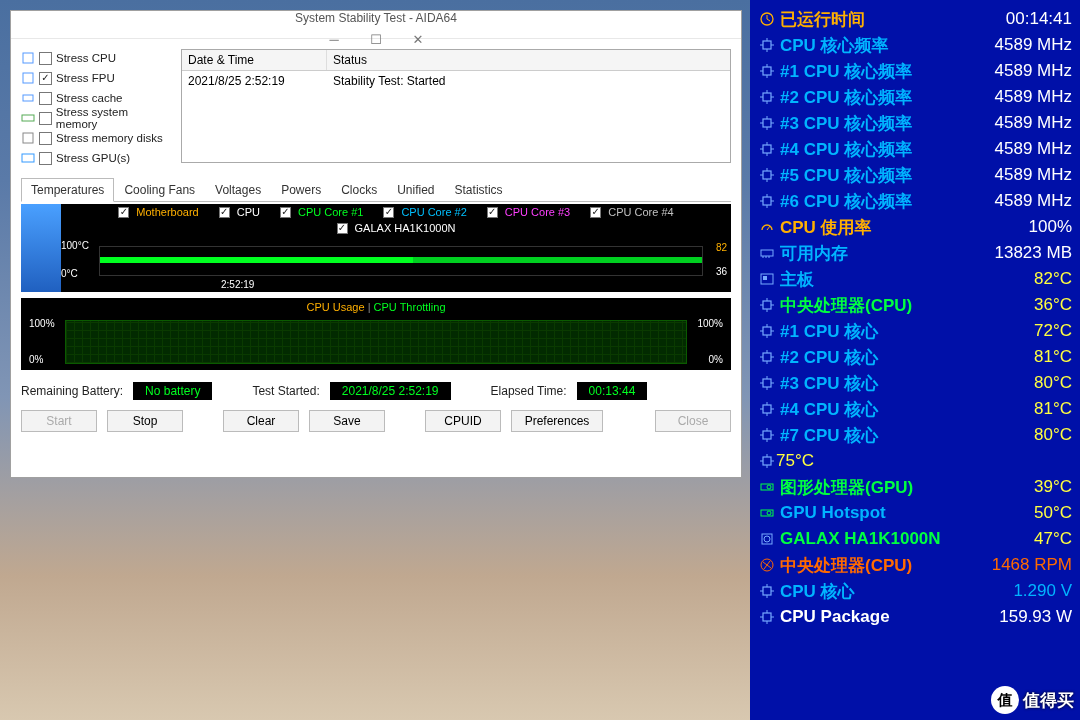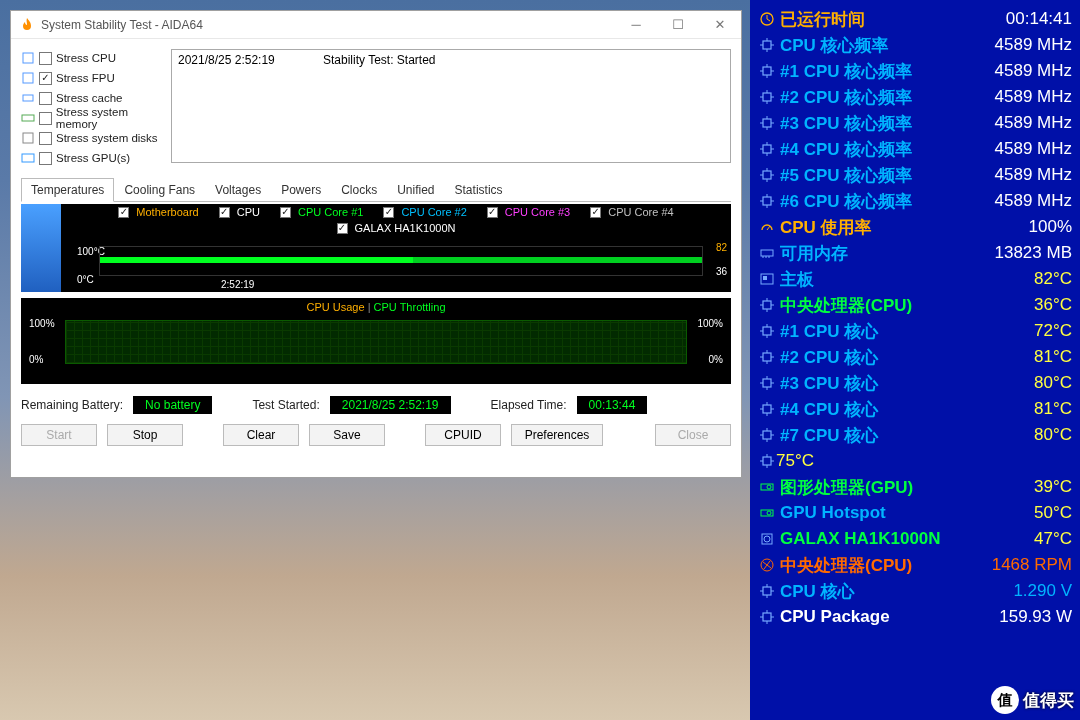--- a/index.html
+++ b/index.html
@@ -17,28 +17,28 @@
 .osd-icon { width: 18px; display:flex; align-items:center; justify-content:center; }
 .osd-icon svg { width:14px; height:14px; }
 .osd-label { flex: 1; font-size: 17px; font-weight: bold; padding-left: 4px; white-space: nowrap; }
 .osd-value { font-size: 17px; font-weight: normal; text-align: right; white-space: nowrap; }
 
 
 .window {
   position: absolute; left: 10px; top: 10px; width: 732px; height: 468px;
   background: #fff; border: 1px solid #a0a0a0;
 }
-.titlebar { height: 28px; background: #fff; border-bottom: 1px solid #e8e8e8; display:flex; align-items:center; }
+.titlebar { height: 28px; background: #fff; border-bottom: 1px solid #e8e8e8; display:flex; align-items:center;flex-direction:column; }
 .title-icon { width:16px; height:16px; margin:0 6px 0 8px; }
 .title-text { flex:1; font-size: 12px; color:#555; }
 .win-btns { display:flex; }
 .win-btn { width:42px; height:28px; display:flex; align-items:center; justify-content:center; color:#777; font-size:13px; }
 
 .client { padding: 10px 10px 6px 10px; }
-.top-area { display:flex; }
+.top-area { display:flex; gap:10px; }
 .stress-col { width: 150px; }
 .stress-item { display:flex; align-items:center; height:18px; margin-bottom:2px; }
 .dev-icon { width:14px; height:14px; margin-right:4px; display:inline-flex; }
 .dev-icon svg { width:14px; height:14px; }
 .chk { width:13px; height:13px; border:1px solid #777; margin-right:4px; display:inline-flex; align-items:center; justify-content:center; background:#fff; }
 .chk.checked::after { content:"✓"; font-size:10px; color:#222; line-height:1; }
 .stress-label { font-size:11.5px; color:#222; }
 
 .log-table { flex:1; border:1px solid #aaa; height:114px; font-size:12px; }
 .log-head { display:flex; background:#f5f5f5; border-bottom:1px solid #ccc; }
@@ -53,29 +53,29 @@
 .tab.active { background:#fff; border-color:#bbb; border-bottom:1px solid #fff; }
 
 .chart-area { padding-top:2px; }
 .chart { background:#000; position:relative; }
 .chart1 { height:88px; display:flex; }
 .ch-leftbar { width:40px; background:linear-gradient(#4aa0ff,#2060c0); height:100%; }
 .ch-legend { position:absolute; left:40px; right:0; top:2px; display:flex; justify-content:center; gap:20px; font-size:11px; }
 .ch-legend2 { position:absolute; left:40px; right:0; top:18px; display:flex; justify-content:center; gap:14px; font-size:11px; }
 .leg { display:flex; align-items:center; gap:3px; }
 .leg .chk { width:11px; height:11px; }
-.ch-ylab { position:absolute; left:56px; color:#fff; font-size:10px;margin-top:6px; }
+.ch-ylab { position:absolute; left:40px; color:#fff; font-size:10px; }
 .ch-ylab.top { top:36px; } .ch-ylab.bot { top:64px; }
 .ch-rval { position:absolute; right:4px; color:#fff; font-size:10px; text-align:right; }
 .ch-plot { position:absolute; left:78px; right:28px; top:42px; height:30px; border:1px solid #333; }
 .ch-line { position:absolute; left:0; right:0; height:6px; top:10px;
   background: linear-gradient(90deg, #00ff20 0%, #00ff20 52%, #00cf20 52%, #00cf20 100%); }
 .ch-xlab { position:absolute; left:200px; bottom:2px; color:#fff; font-size:10px; }
 
-.chart2 { height:86px; margin-top:6px; }
+.chart2 { height:72px; margin-top:6px; }
 .ch2-title { position:absolute; left:0; right:0; top:3px; text-align:center; font-size:11px; }
 .ch2-title .t1 { color:#ffb000; } .ch2-title .sep { color:#888; } .ch2-title .t2 { color:#00ff20; }
 .ch2-ylab { position:absolute; color:#fff; font-size:10px; }
 .ch2-plot { position:absolute; left:44px; right:44px; top:22px; height:44px; border:1px solid #0a5a00;
   background-image: repeating-linear-gradient(0deg, #0a3a00 0 1px, transparent 1px 8px),
                     repeating-linear-gradient(90deg, #0a3a00 0 1px, transparent 1px 8px);
   background-color:#022a00; }
 
 .statusbar { display:flex; align-items:center; gap:10px; margin-top:12px; font-size:12px; }
 .status-lab { color:#222; }
@@ -438,33 +438,37 @@
             <span class="chk"></span>
             <span class="stress-label">Stress system memory</span>
           </div>
           <div class="stress-item">
             <span class="dev-icon">
               <svg viewBox="0 0 14 14">
                 <rect x="2" y="2" width="10" height="10" fill="none" stroke="#888"></rect>
               </svg>
             </span>
             <span class="chk"></span>
-            <span class="stress-label">Stress system disks</span>
+            <span class="stress-label">Stress memory disks</span>
           </div>
           <div class="stress-item">
             <span class="dev-icon">
               <svg viewBox="0 0 14 14">
                 <rect x="1" y="3" width="12" height="8" fill="none" stroke="#39f"></rect>
               </svg>
             </span>
             <span class="chk"></span>
             <span class="stress-label">Stress GPU(s)</span>
           </div>
         </div>
       <div class="log-table">
+        <div class="log-head">
+          <div class="c1">Date &amp; Time</div>
+          <div class="c2">Status</div>
+        </div>
         <div class="log-row">
           <div class="c1">2021/8/25 2:52:19</div>
           <div class="c2">Stability Test: Started</div>
         </div>
       </div>
     </div>
 
     <div class="tabs" id="tabs">
         <div class="tab active">Temperatures</div>
         <div class="tab">Cooling Fans</div>

